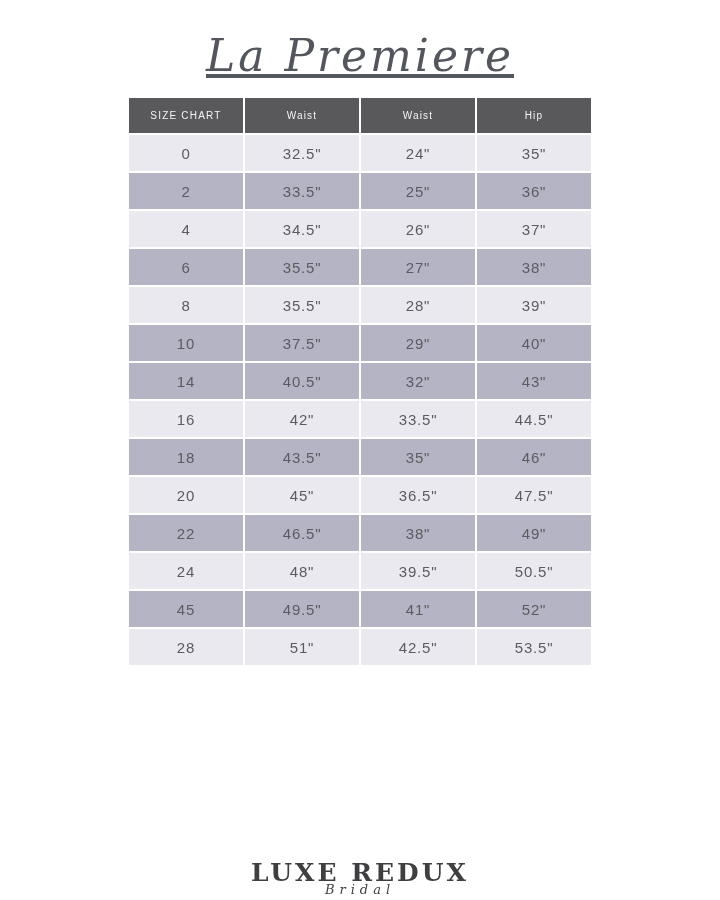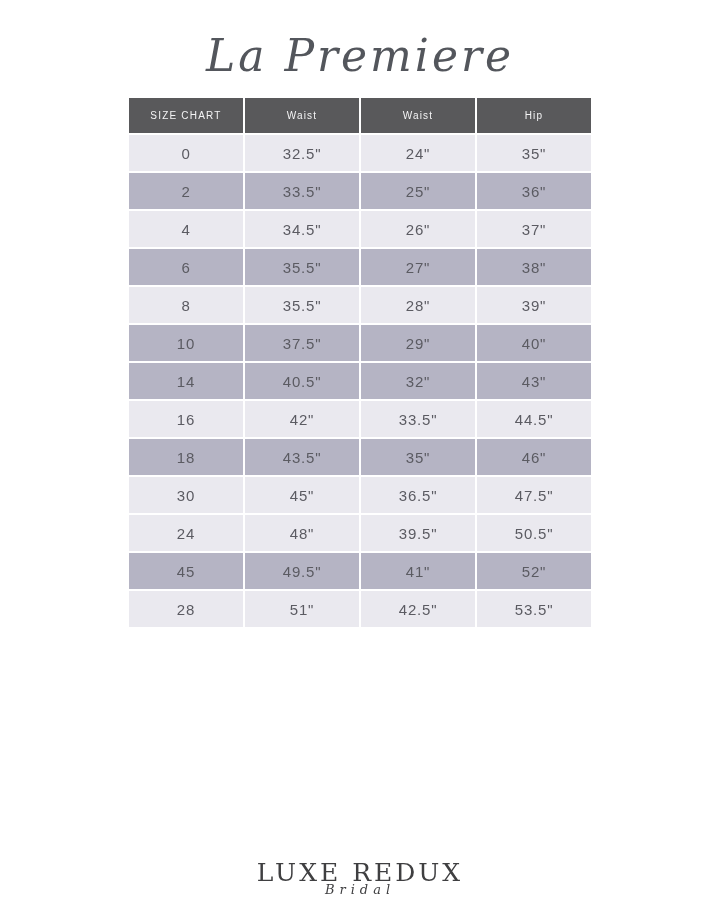--- a/index.html
+++ b/index.html
@@ -25,20 +25,21 @@
     margin-top: 22px;
     height: 68px;
     line-height: 68px;
     text-align: center;
     font-family: "DejaVu Serif", serif;
     font-style: italic;
     font-weight: normal;
     font-size: 44px;
     letter-spacing: 3px;
     color: var(--title-text);
+    text-decoration: underline;
   }
 
   table.size-table {
     margin: 6px auto 0 auto;
     width: 466px;
     border-collapse: separate;
     border-spacing: 2px;
     table-layout: fixed;
   }
   table.size-table th {
@@ -64,21 +65,21 @@
 
   .footer-logo {
     position: absolute;
     left: 0; right: 0;
     top: 838px;
     text-align: center;
     color: var(--logo-text);
   }
   .logo-main {
     font-family: "DejaVu Serif", serif;
-    font-weight: normal;
+    font-weight: bold;
     font-size: 25px;
     letter-spacing: 3px;
     line-height: 26px;
   }
   .logo-script {
     font-family: "DejaVu Serif", serif;
     font-style: italic;
     font-size: 13px;
     letter-spacing: 5px;
     line-height: 18px;
@@ -150,24 +151,30 @@
           <td>33.5"</td>
           <td>44.5"</td>
         </tr>
         <tr class="row-dark">
           <td>18</td>
           <td>43.5"</td>
           <td>35"</td>
           <td>46"</td>
         </tr>
         <tr class="row-light">
-          <td>30</td>
+          <td>20</td>
           <td>45"</td>
           <td>36.5"</td>
           <td>47.5"</td>
+        </tr>
+        <tr class="row-dark">
+          <td>22</td>
+          <td>46.5"</td>
+          <td>38"</td>
+          <td>49"</td>
         </tr>
         <tr class="row-light">
           <td>24</td>
           <td>48"</td>
           <td>39.5"</td>
           <td>50.5"</td>
         </tr>
         <tr class="row-dark">
           <td>45</td>
           <td>49.5"</td>

